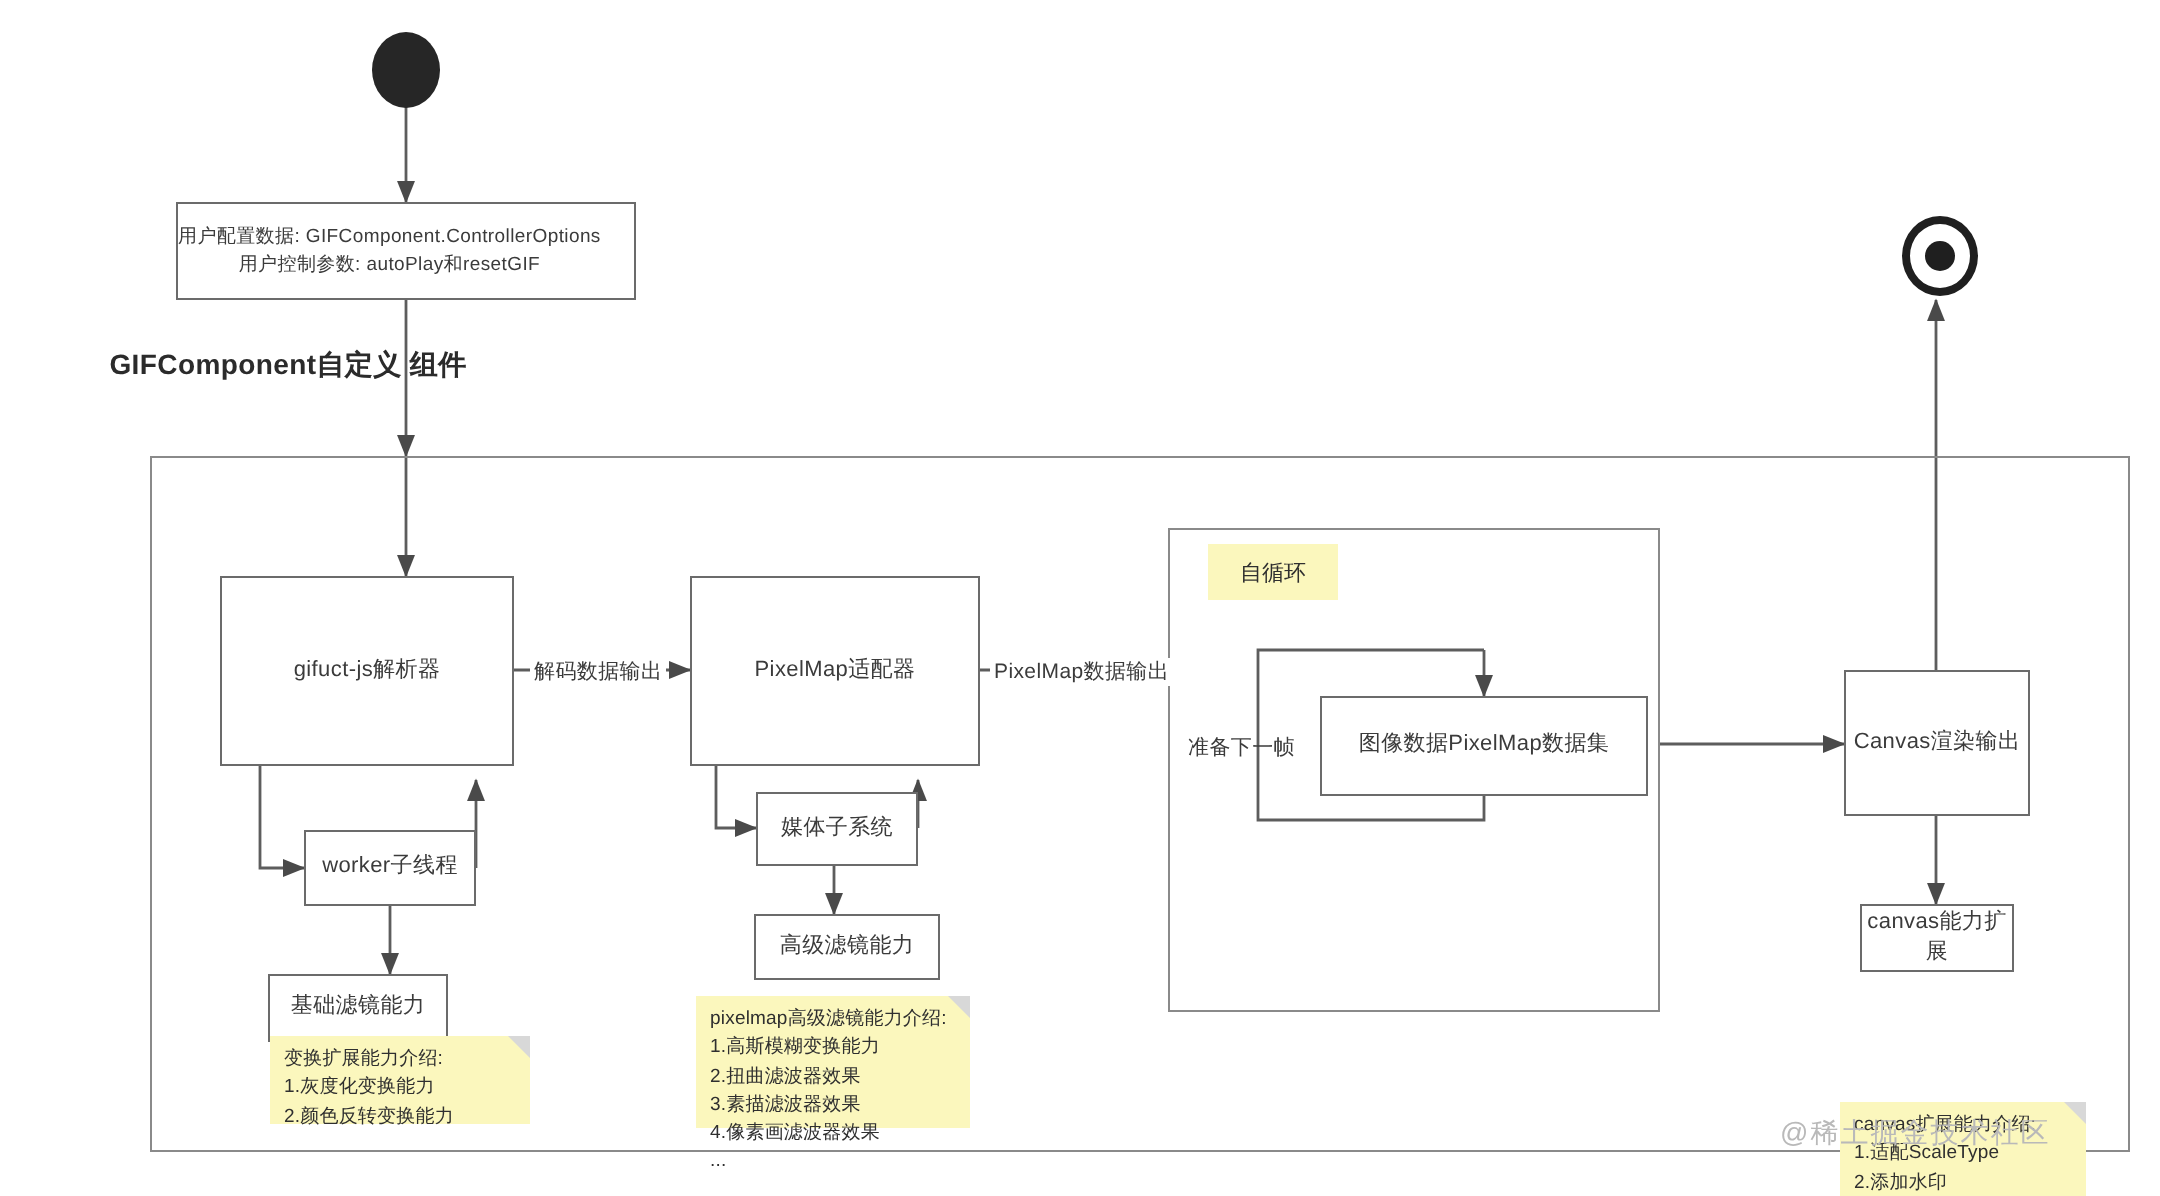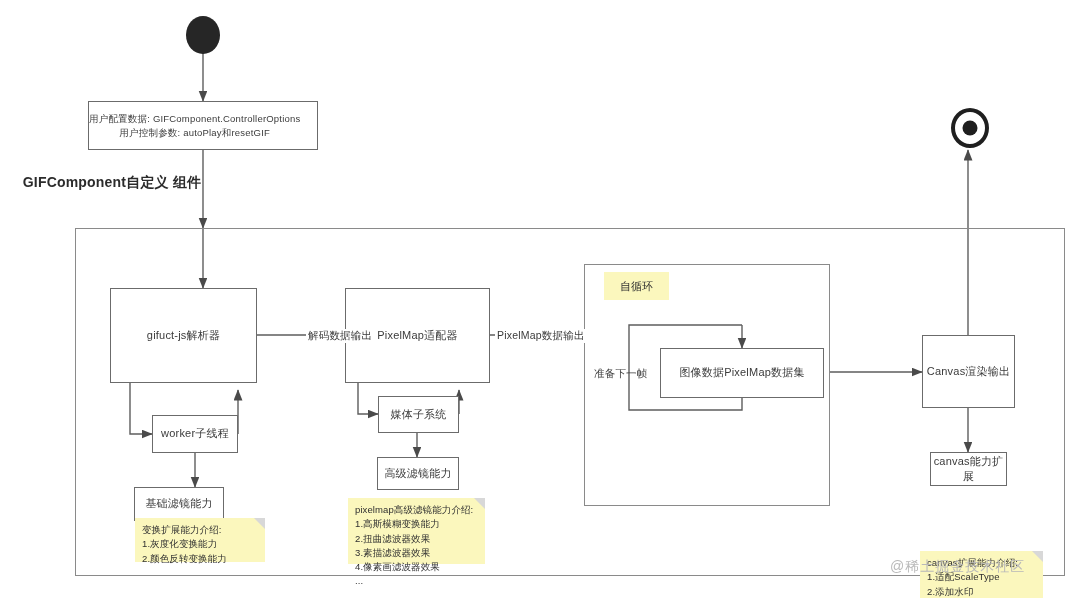--- a/index.html
+++ b/index.html
@@ -47,20 +47,21 @@
     border: 1.4px solid #8a8a8a;
   }
   .title-text {
     position: absolute;
     font-size: 14px;
     font-weight: bold;
     color: #2b2b2b;
     line-height: 1.45;
     text-align: center;
     letter-spacing: 0.2px;
+    margin-left: 32px;
   }
   .edge-label {
     position: absolute;
     font-size: 10.5px;
     color: #3b3b3b;
     background: #ffffff;
     padding: 0 2px;
     white-space: nowrap;
     letter-spacing: 0.2px;
   }
@@ -197,29 +198,29 @@
   <div class="node" style="left:110px; top:288px; width:147px; height:95px;">gifuct-js解析器</div>
 
   <div class="node" style="left:152px; top:415px; width:86px; height:38px;">worker子线程</div>
 
   <div class="node" style="left:134px; top:487px; width:90px; height:34px;">基础滤镜能力</div>
 
   <div class="node" style="left:345px; top:288px; width:145px; height:95px;">PixelMap适配器</div>
 
   <div class="node" style="left:378px; top:396px; width:81px; height:37px;">媒体子系统</div>
 
-  <div class="node" style="left:377px; top:457px; width:82px; height:33px;">高级滤镜能力</div>
+  <div class="node" style="left:377px; top:457px; width:93px; height:33px;">高级滤镜能力</div>
 
   <div class="node" style="left:660px; top:348px; width:164px; height:50px;">图像数据PixelMap数据集</div>
 
   <div class="node" style="left:922px; top:335px; width:93px; height:73px;">Canvas渲染输出</div>
 
   <div class="node" style="left:930px; top:452px; width:77px; height:34px;">canvas能力扩展</div>
 
-  <div class="edge-label" style="left:265px; top:329px;margin-left:41px;">解码数据输出</div>
+  <div class="edge-label" style="left:265px; top:329px;">解码数据输出</div>
 
   <div class="edge-label" style="left:495px; top:329px;">PixelMap数据输出</div>
 
   <div class="edge-label" style="left:592px; top:367px; background:transparent;">准备下一帧</div>
 
   <div class="sticky" style="left:135px; top:518px; width:130px; height:44px;">变换扩展能力介绍:
 1.灰度化变换能力
 2.颜色反转变换能力<span class="fold"></span></div>
 
   <div class="sticky" style="left:348px; top:498px; width:137px; height:66px;">pixelmap高级滤镜能力介绍:

